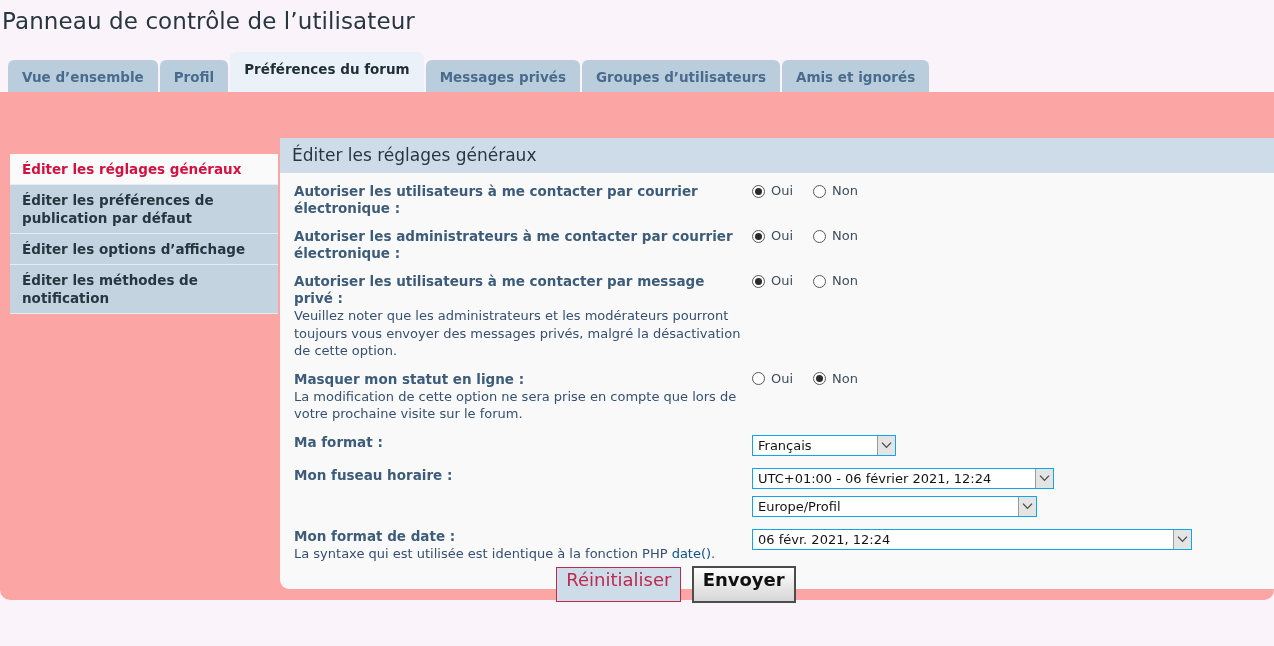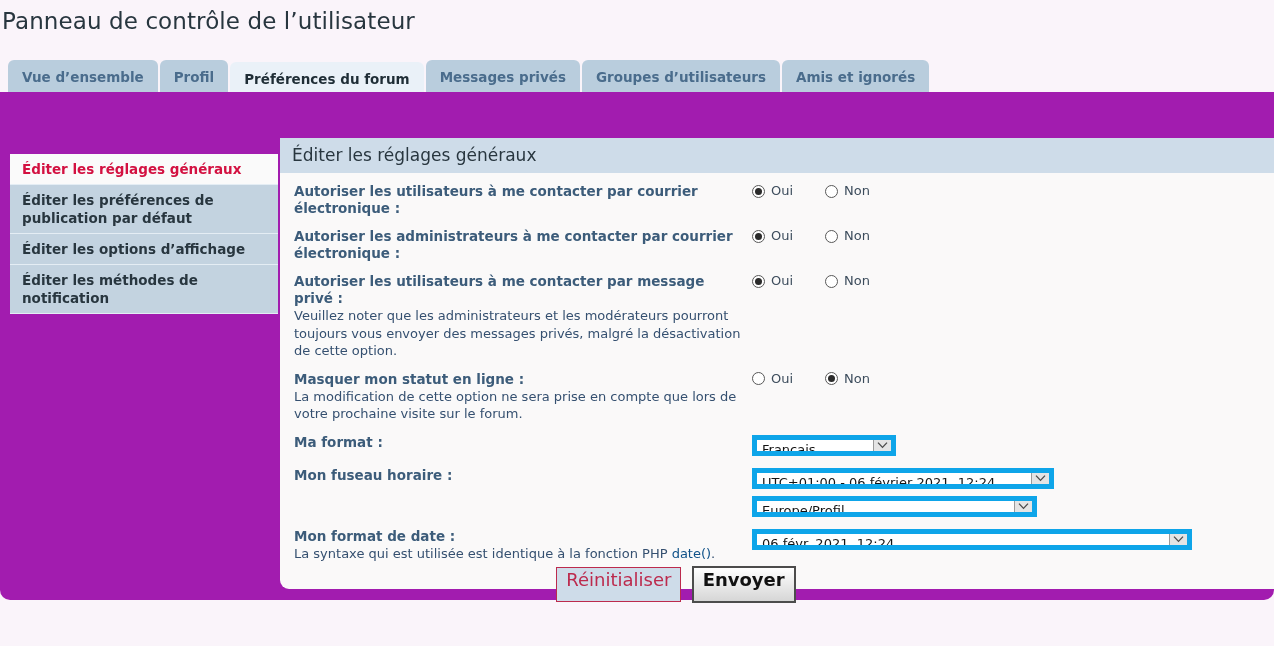--- a/index.html
+++ b/index.html
@@ -50,34 +50,34 @@
     border-radius: 6px 6px 0 0;
     line-height: 15px;
     white-space: nowrap;
     cursor: pointer;
     box-sizing: border-box;
     height: 32px;
   }
   .tab.active {
     background: #eaf1f8;
     color: #1f2d36;
-    height: 30px;
+    height: 40px;
     padding-top: 10px;
     position: relative;
     z-index: 3;
   }
 
   
   .panel {
     position: absolute;
     left: 0;
     top: 92px;
     width: 1274px;
     height: 508px;
-    background: #a21caf;
+    background: #fca5a5;
     border-radius: 0 0 10px 10px;
     box-sizing: border-box;
   }
 
   
   .sidebar {
     position: absolute;
     left: 10px;
     top: 62px;
     width: 268px;
@@ -153,21 +153,21 @@
   }
   .row .field-col {
     flex: 1 1 auto;
     padding-top: 1px;
   }
 
   
   .radio-group {
     display: flex;
     align-items: center;
-    gap: 12px;
+    gap: 0;
   }
   .radio-opt {
     display: flex;
     align-items: center;
     gap: 6px;
     margin-right: 20px;
     cursor: pointer;
   }
   .radio {
     width: 13px;
@@ -193,21 +193,21 @@
   .radio-label {
     font-size: 13px;
     color: #3c4c5c;
     line-height: 14px;
   }
 
   
   .select {
     display: inline-flex;
     align-items: stretch;
-    border: 5px solid #0ea5e9;
+    border: 1px solid #0ea5e9;
     background: #ffffff;
     height: 21px;
     box-sizing: border-box;
     font-size: 13px;
     color: #141414;
     cursor: pointer;
     vertical-align: middle;
   }
   .select .sel-text {
     padding: 2px 8px 2px 5px;

